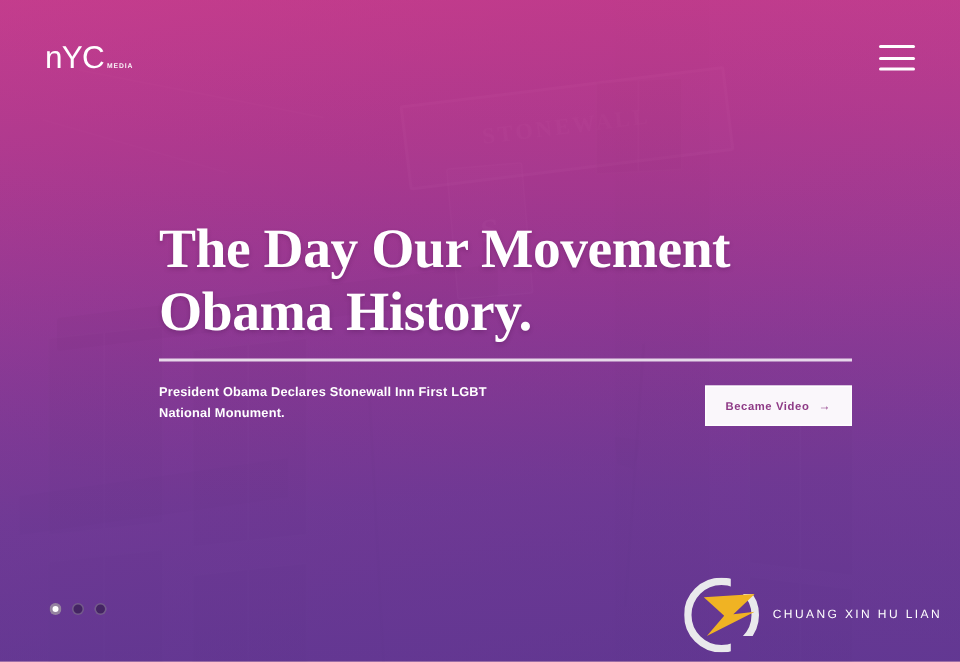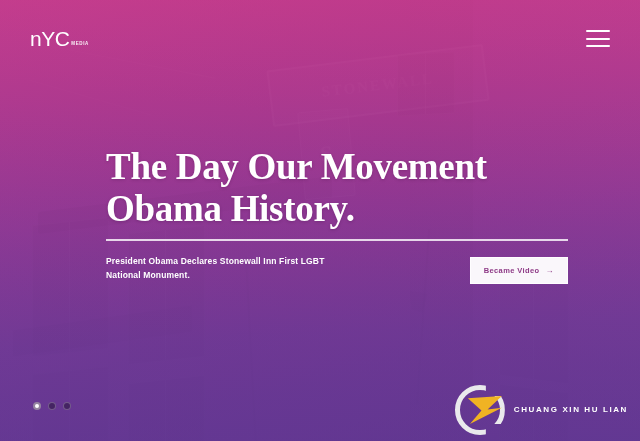--- a/index.html
+++ b/index.html
@@ -280,21 +280,21 @@
     clip-path:polygon(0 8%, 100% 0, 58% 48%, 100% 42%, 6% 100%, 40% 52%);
   }
   .wm-text { display:flex; flex-direction:column; gap:2px; }
   .wm-cn {
     font-family:"DejaVu Sans", sans-serif;
     font-size:25px; font-weight:700; color:#ffffff;
     letter-spacing:2px; line-height:1;
   }
   .wm-en {
     font-family:"Liberation Sans", sans-serif;
-    font-size:8px; font-weight:700; color:#ffffff;
+    font-size:8px; font-weight:400; color:#ffffff;
     letter-spacing:1.6px; line-height:1;
   }
 </style>
 </head>
 <body>
 
 <div id="hero">
 
   <div class="photo">
     <div class="bldg-main"></div>

